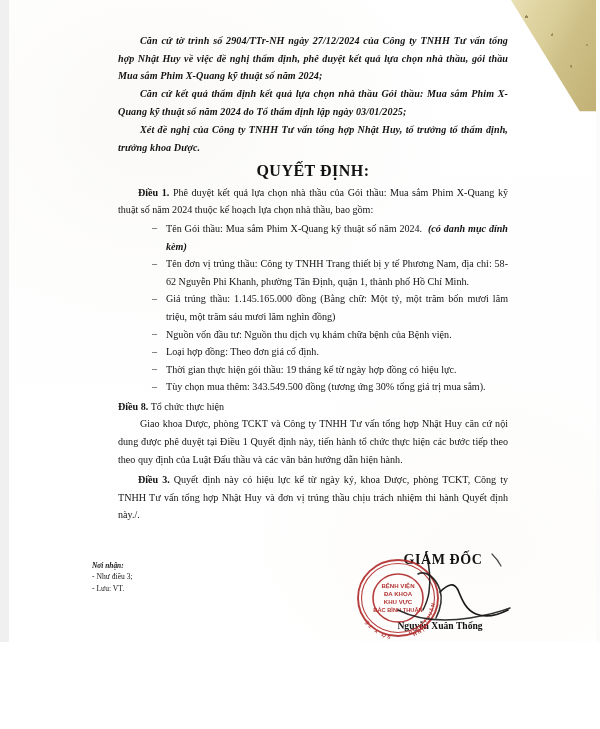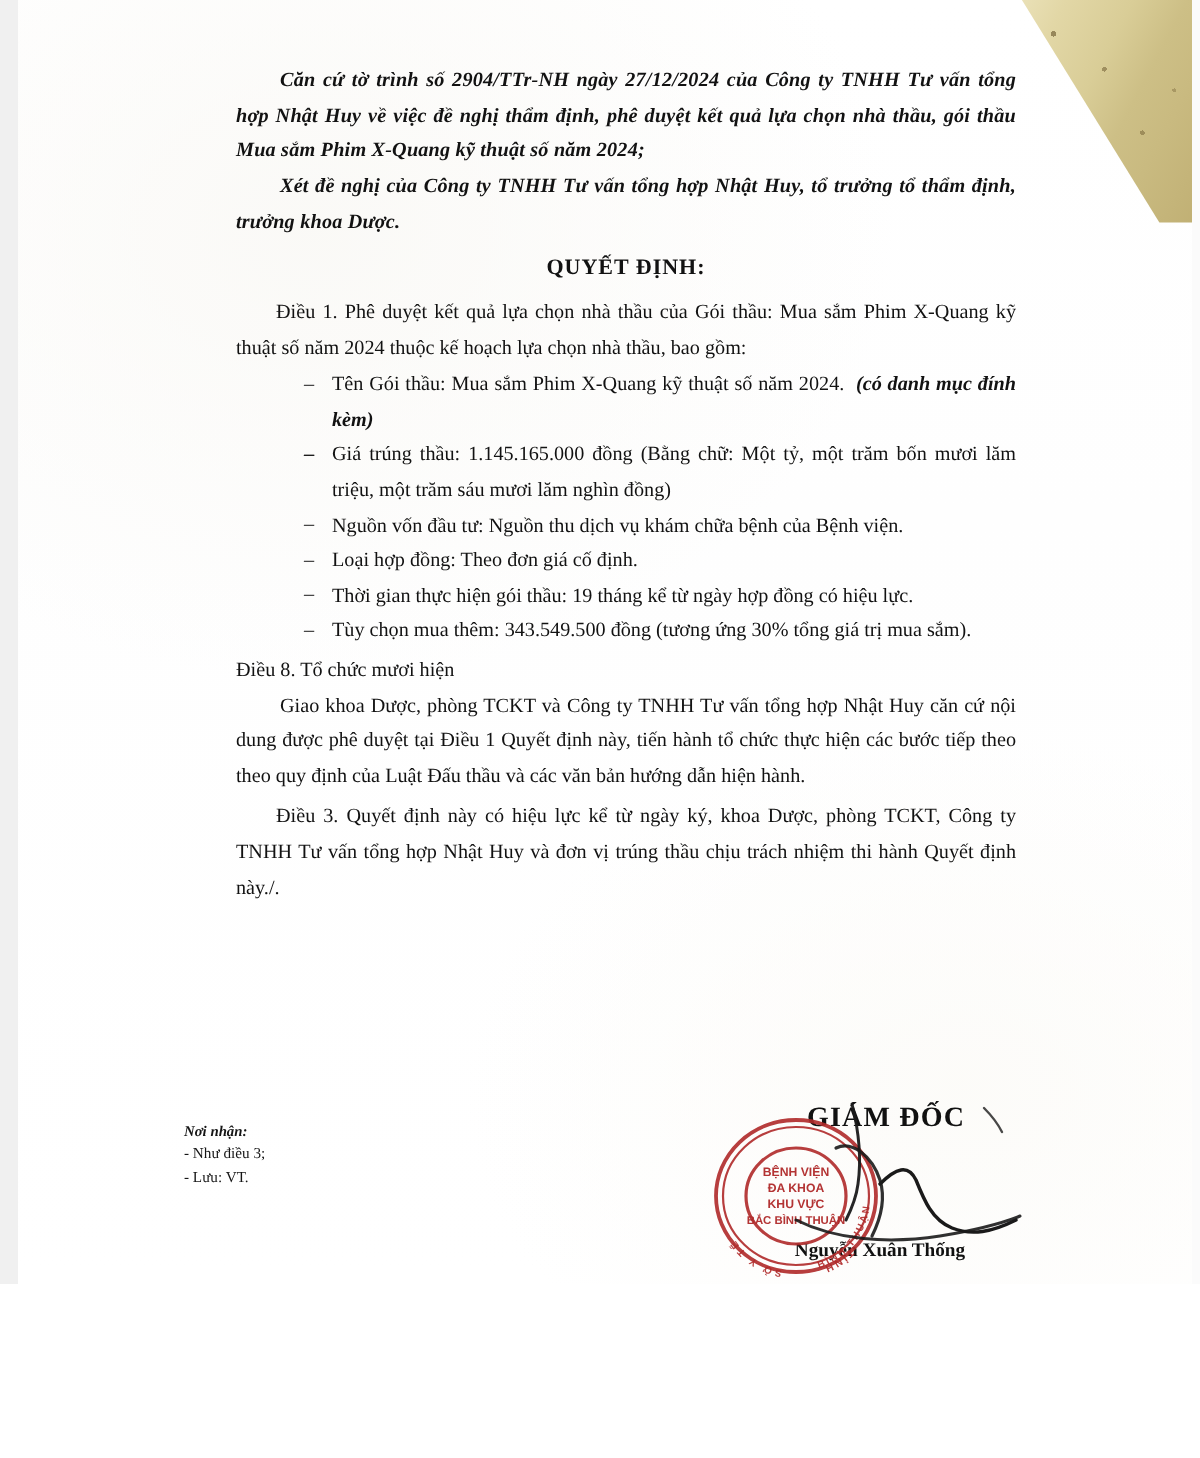--- a/index.html
+++ b/index.html
@@ -95,30 +95,30 @@
   .para {
     margin: 0 0 0.5px 0;
     text-indent: 22px;
   }
   .para.italic { font-style: italic; font-weight: 600; letter-spacing: .1px; }
 
   .heading-center {
     margin: 6px 0 4px 0;
     text-align: center;
     font-weight: bold;
-    font-size: 11px;
+    font-size: 16px;
     letter-spacing: .5px;
     text-indent: 0;
   }
 
   .article {
     margin: 3px 0 0 0;
     text-indent: 20px;
   }
-  .article .lbl { font-weight: normal; }
+  .article .lbl { font-weight: bold; }
 
   .bullets {
     list-style: none;
     margin: 1px 0 0 0;
     padding: 0 0 0 34px;
   }
   .bullets li {
     position: relative;
     margin: 0 0 0 0;
     padding: 0 0 0 14px;
@@ -214,44 +214,45 @@
   <div class="ghost" style="left:180px; top:480px;">&nbsp;</div>
   <div class="ghost" style="left:300px; top:660px;">&nbsp;</div>
 
   <div class="corner-fold"></div>
   <div class="scan-gutter-right"></div>
 
   <div class="doc-body">
 
     <p class="para italic">Căn cứ tờ trình số 2904/TTr-NH ngày 27/12/2024 của Công ty TNHH Tư vấn tổng hợp Nhật Huy về việc đề nghị thẩm định, phê duyệt kết quả lựa chọn nhà thầu, gói thầu Mua sắm Phim X-Quang kỹ thuật số năm 2024;</p>
 
+    <p class="para italic">Căn cứ kết quả thẩm định kết quả lựa chọn nhà thầu Gói thầu: Mua sắm Phim X-Quang kỹ thuật số năm 2024 do Tổ thẩm định lập ngày 03/01/2025;</p>
 
     <p class="para italic">Xét đề nghị của Công ty TNHH Tư vấn tổng hợp Nhật Huy, tổ trưởng tổ thẩm định, trưởng khoa Dược.</p>
 
     <p class="heading-center">QUYẾT ĐỊNH:</p>
 
     <p class="article"><span class="lbl">Điều 1.</span> <span>Phê duyệt kết quả lựa chọn nhà thầu của Gói thầu: Mua sắm Phim X-Quang kỹ thuật số năm 2024 thuộc kế hoạch lựa chọn nhà thầu, bao gồm:</span></p>
 
     <ul class="bullets">
       <li><span class="dash">–</span><span>Tên Gói thầu: Mua sắm Phim X-Quang kỹ thuật số năm 2024.</span>&nbsp; <span class="note-it">(có danh mục đính kèm)</span></li>
 
-      <li><span class="dash">–</span></li>
+      <li><span class="dash">–</span><span>Tên đơn vị trúng thầu: Công ty TNHH Trang thiết bị y tế Phương Nam, địa chỉ: 58-62 Nguyễn Phi Khanh, phường Tân Định, quận 1, thành phố Hồ Chí Minh.</span></li>
 
       <li><span class="dash">–</span><span>Giá trúng thầu: 1.145.165.000 đồng (Bằng chữ: Một tỷ, một trăm bốn mươi lăm triệu, một trăm sáu mươi lăm nghìn đồng)</span></li>
 
       <li><span class="dash">–</span><span>Nguồn vốn đầu tư: Nguồn thu dịch vụ khám chữa bệnh của Bệnh viện.</span></li>
 
       <li><span class="dash">–</span><span>Loại hợp đồng: Theo đơn giá cố định.</span></li>
 
       <li><span class="dash">–</span><span>Thời gian thực hiện gói thầu: 19 tháng kể từ ngày hợp đồng có hiệu lực.</span></li>
 
       <li><span class="dash">–</span><span>Tùy chọn mua thêm: 343.549.500 đồng (tương ứng 30% tổng giá trị mua sắm).</span></li>
     </ul>
 
-    <p class="article noindent" style="text-indent:0; margin-top:2px;"><span class="lbl">Điều 8.</span> <span>Tổ chức mươi hiện</span></p>
+    <p class="article noindent" style="text-indent:0; margin-top:2px;"><span class="lbl">Điều 8.</span> <span>Tổ chức thực hiện</span></p>
 
     <p class="para">Giao khoa Dược, phòng TCKT và Công ty TNHH Tư vấn tổng hợp Nhật Huy căn cứ nội dung được phê duyệt tại Điều 1 Quyết định này, tiến hành tổ chức thực hiện các bước tiếp theo theo quy định của Luật Đấu thầu và các văn bản hướng dẫn hiện hành.</p>
 
     <p class="article"><span class="lbl">Điều 3.</span> <span>Quyết định này có hiệu lực kể từ ngày ký, khoa Dược, phòng TCKT, Công ty TNHH Tư vấn tổng hợp Nhật Huy và đơn vị trúng thầu chịu trách nhiệm thi hành Quyết định này./.</span></p>
   </div>
 
   <div class="recipients">
     <div class="rtitle">Nơi nhận:</div>
     <div class="ritem">- Như điều 3;</div>
     <div class="ritem">- Lưu: VT.</div>

